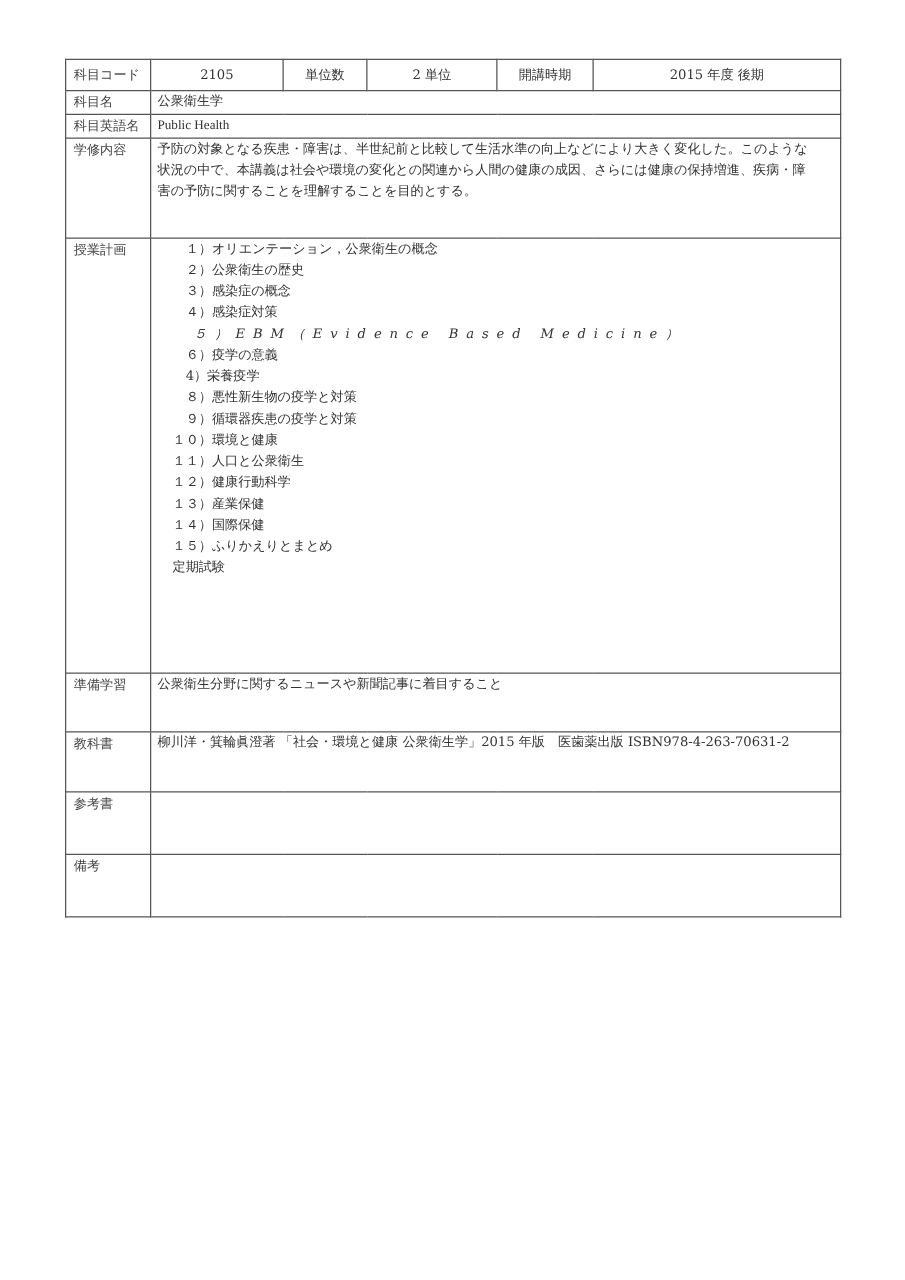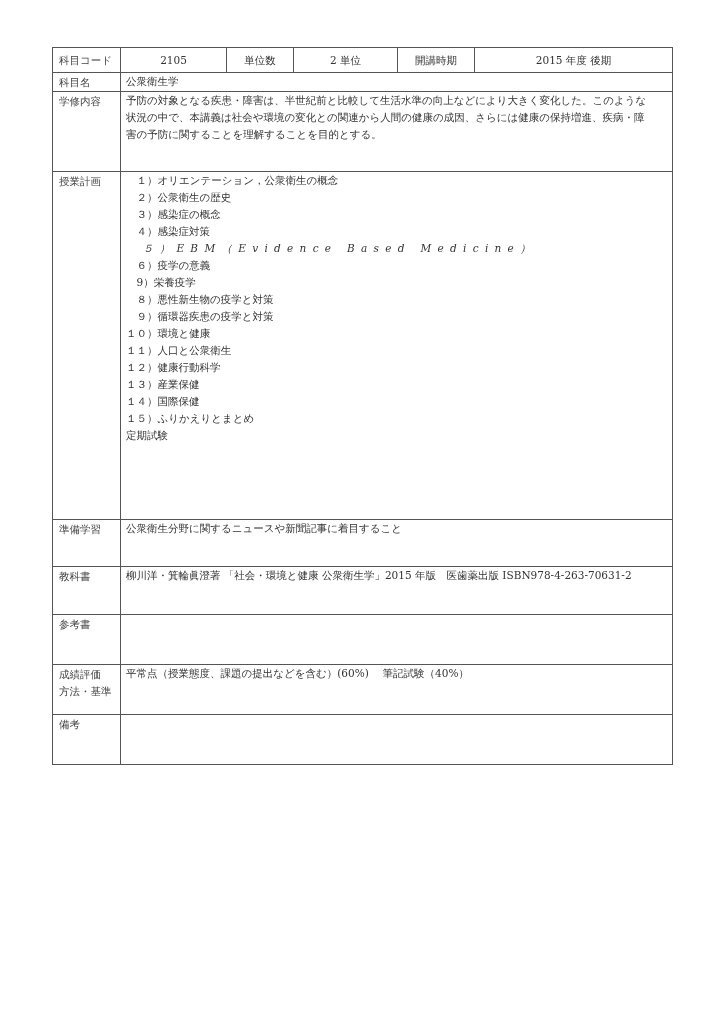--- a/index.html
+++ b/index.html
@@ -6,21 +6,21 @@
   body { width: 724px; height: 1024px; position: relative; overflow: hidden;
          font-family: "DejaVu Serif", "Liberation Serif", serif; color: #333; }
   .sheet { position: absolute; left: 52px; top: 47px; width: 620px; }
   table.syl { border-collapse: collapse; width: 620px; table-layout: fixed; }
   table.syl td { border: 1px solid #555; padding: 0 5px; font-size: 10.5px;
                  vertical-align: top; line-height: 17px; box-sizing: border-box; }
   table.syl td.lbl { width: 68px; color: #444; padding-left: 6px; padding-top: 1px; }
   .hdr td { vertical-align: middle !important; text-align: center; font-size: 11px; }
   .hdr td.lbl { text-align: left; }
   .en { font-family: "Liberation Serif", serif; font-size: 12px; }
-  .plan-line { white-space: pre; }
+  .plan-line { white-space: pre; margin-left: 12px; }
   .wide-spaced { letter-spacing: 6.3px; font-style: italic; }
   .para { padding-top: 1px; }
 </style>
 </head>
 <body>
 
 <div class="sheet">
 <table class="syl">
   <colgroup>
     <col style="width:68px">
@@ -36,38 +36,42 @@
     <td>2105</td>
     <td>単位数</td>
     <td>2 単位</td>
     <td>開講時期</td>
     <td>2015 年度  後期</td>
   </tr>
   <tr style="height:18px">
     <td class="lbl">科目名</td>
     <td colspan="5">公衆衛生学</td>
   </tr>
+  <tr style="height:17px">
+    <td class="lbl">科目英語名</td>
+    <td colspan="5" class="en">Public Health</td>
+  </tr>
   <tr style="height:80px">
     <td class="lbl">学修内容</td>
     <td colspan="5" class="para">
       <div>予防の対象となる疾患・障害は、半世紀前と比較して生活水準の向上などにより大きく変化した。このような</div>
       <div>状況の中で、本講義は社会や環境の変化との関連から人間の健康の成因、さらには健康の保持増進、疾病・障</div>
       <div>害の予防に関することを理解することを目的とする。</div>
     </td>
   </tr>
   <tr style="height:348px">
     <td class="lbl">授業計画</td>
     <td colspan="5" class="para">
       <div class="plan-line">　１）オリエンテーション，公衆衛生の概念</div>
       <div class="plan-line">　２）公衆衛生の歴史</div>
       <div class="plan-line">　３）感染症の概念</div>
       <div class="plan-line">　４）感染症対策</div>
       <div class="plan-line wide-spaced">　５）EBM（Evidence Based Medicine）</div>
       <div class="plan-line">　６）疫学の意義</div>
-      <div class="plan-line">　9）栄養疫学</div>
+      <div class="plan-line">　4）栄養疫学</div>
       <div class="plan-line">　８）悪性新生物の疫学と対策</div>
       <div class="plan-line">　９）循環器疾患の疫学と対策</div>
       <div class="plan-line">１０）環境と健康</div>
       <div class="plan-line">１１）人口と公衆衛生</div>
       <div class="plan-line">１２）健康行動科学</div>
       <div class="plan-line">１３）産業保健</div>
       <div class="plan-line">１４）国際保健</div>
       <div class="plan-line">１５）ふりかえりとまとめ</div>
       <div class="plan-line">定期試験</div>
     </td>
@@ -78,25 +82,18 @@
   </tr>
   <tr style="height:48px">
     <td class="lbl">教科書</td>
     <td colspan="5" class="para">柳川洋・箕輪眞澄著 「社会・環境と健康 公衆衛生学」2015 年版　医歯薬出版 ISBN978-4-263-70631-2</td>
   </tr>
   <tr style="height:50px">
     <td class="lbl">参考書</td>
     <td colspan="5" class="para"></td>
   </tr>
   <tr style="height:50px">
-    <td class="lbl">
-      <div>成績評価</div>
-      <div>方法・基準</div>
-    </td>
-    <td colspan="5" class="para">平常点（授業態度、課題の提出などを含む）(60%)　 筆記試験（40%）</td>
-  </tr>
-  <tr style="height:50px">
     <td class="lbl">備考</td>
     <td colspan="5" class="para"></td>
   </tr>
 </tbody>
     </table>
 </div>
 
 </body></html>

